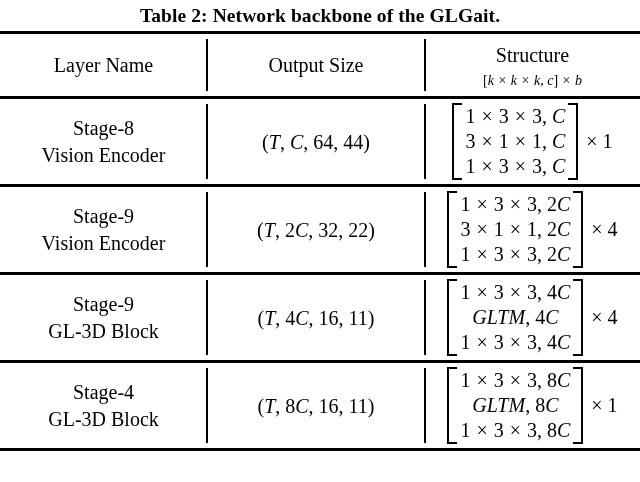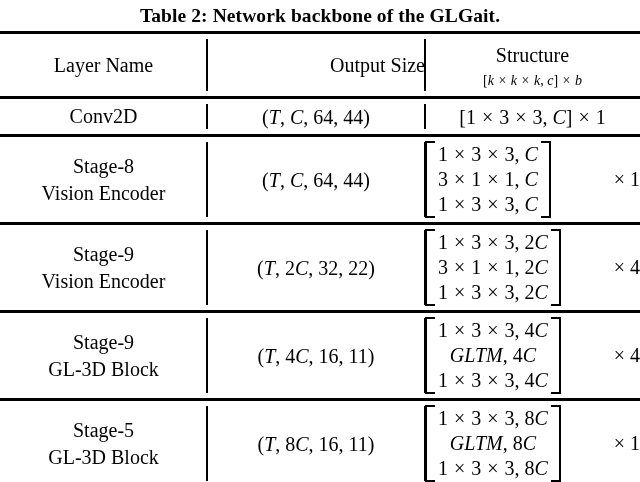--- a/index.html
+++ b/index.html
@@ -96,21 +96,21 @@
     white-space: nowrap;
   }
   i, .it {
     font-style: italic;
   }
 
   
   .struct {
     display: flex;
     align-items: center;
-    justify-content: space-between;
+    justify-content: center;
     gap: 6px;
     font-size: 20px;
     line-height: 25px;
     white-space: nowrap;
   }
   .struct-single {
     font-size: 20px;
     line-height: 26px;
     white-space: nowrap;
     text-align: center;
@@ -171,48 +171,37 @@
       </colgroup>
 
       <thead>
         <tr>
           <th class="head cell rule-top">
             <div class="hdr-line1" style="line-height:62px;">
               <span>Layer Name</span>
             </div>
           </th>
           <th class="head cell rule-top sep-left">
-            <div class="hdr-line1" style="line-height:62px;text-align:right;">
+            <div class="hdr-line1" style="line-height:62px;">
               <span>Output Size</span>
             </div>
           </th>
           <th class="head cell rule-top sep-left">
             <div class="hdr-line1" style="padding-top:6px;">
               <span>Structure</span>
             </div>
             <div class="hdr-line2">
               <span>[<i>k</i><span class="x"> × </span><i>k</i><span class="x"> × </span><i>k</i>,&nbsp;<i>c</i>]<span class="x"> × </span><i>b</i></span>
             </div>
           </th>
         </tr>
       </thead>
 
       <tbody>
 
-        <tr class="row-short">
-          <td class="cell rule-thick">
-            <div class="layer"><span>Conv2D</span></div>
-          </td>
-          <td class="cell rule-thick sep-left">
-            <div class="osize">(<i>T</i>, <i>C</i>, 64, 44)</div>
-          </td>
-          <td class="cell rule-thick sep-left">
-            <div class="struct-single">[1<span class="x"> × </span>3<span class="x"> × </span>3,&nbsp;<i>C</i>]<span class="x"> × </span>1</div>
-          </td>
-        </tr>
 
         <tr class="row-tall">
           <td class="cell rule-thick">
             <div class="layer"><span>Stage-8</span></div>
             <div class="layer"><span>Vision Encoder</span></div>
           </td>
           <td class="cell rule-thick sep-left">
             <div class="osize">(<i>T</i>, <i>C</i>, 64, 44)</div>
           </td>
           <td class="cell rule-thick sep-left">
@@ -274,21 +263,21 @@
                 </span>
                 <span class="brk r"></span>
               </span>
               <span class="mult">× 4</span>
             </div>
           </td>
         </tr>
 
         <tr class="row-tall">
           <td class="cell rule-thick rule-bottom">
-            <div class="layer"><span>Stage-5</span></div>
+            <div class="layer"><span>Stage-4</span></div>
             <div class="layer"><span>GL-3D Block</span></div>
           </td>
           <td class="cell rule-thick rule-bottom sep-left">
             <div class="osize">(<i>T</i>, 8<i>C</i>, 16, 11)</div>
           </td>
           <td class="cell rule-thick rule-bottom sep-left">
             <div class="struct">
               <span class="bracket-group">
                 <span class="brk l"></span>
                 <span class="rows">

